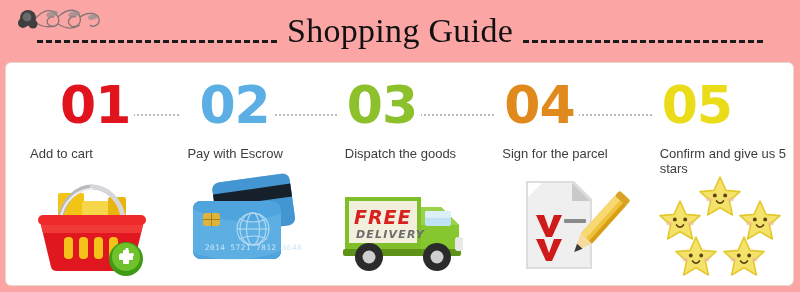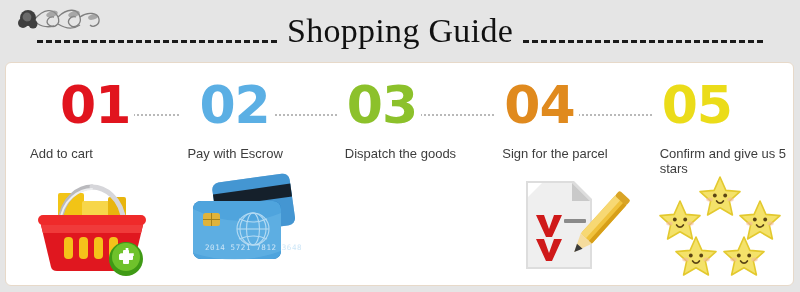--- a/index.html
+++ b/index.html
@@ -1,21 +1,21 @@
 <!DOCTYPE html>
 <html><head>
 <meta charset="utf-8">
 <style>
   html,body{margin:0;padding:0;}
   body{
     width:800px;height:292px;overflow:hidden;
     background:#ffffff;
     font-family:"Liberation Sans", sans-serif;
   }
-  .banner{position:relative;width:800px;height:292px;background:#e5e5e5;}
+  .banner{position:relative;width:800px;height:292px;background:#fca5a5;}
 
   
   .header{position:absolute;left:0;top:0;width:800px;height:60px;}
   .ornament{position:absolute;left:14px;top:4px;width:90px;height:34px;}
   .title-row{
     position:absolute;left:0;top:8px;width:800px;height:46px;
     display:flex;align-items:center;justify-content:center;gap:10px;
   }
   .dash-line{height:0;flex:0 0 auto;}
   .dash-line.left{width:240px;}
@@ -198,20 +198,43 @@
 
             <text x="28" y="79" fill="#cde6f7" font-family="DejaVu Sans Mono, monospace" font-size="7.5" letter-spacing="0.6">2014 5721 7812 3648</text>
           </svg>
         </div>
       </div>
 
       <div class="step">
         <div class="connector" style="left:72px;right:-16px;"></div>
         <div class="num c2" style="color: rgb(140, 193, 43);">03</div>
         <div class="label">Dispatch the goods</div>
+        <div class="icon-wrap">
+          <svg width="140" height="106" viewBox="0 0 140 106">
+
+            <path d="M10 26 L86 26 L86 78 L10 78 Z" fill="#7fc02a"></path>
+            <path d="M14 30 L82 30 L82 72 L14 72 Z" fill="#f2efdc"></path>
+
+            <path d="M86 36 L106 36 L124 54 L124 78 L86 78 Z" fill="#86c62f"></path>
+            <path d="M86 36 L106 36 L124 54 L86 54 Z" fill="#9ad24a"></path>
+            <rect x="90" y="40" width="26" height="15" rx="2" fill="#bfe3f5"></rect>
+            <rect x="90" y="40" width="26" height="7" rx="2" fill="#dcf0fa"></rect>
+
+            <rect x="8" y="78" width="118" height="7" rx="2" fill="#5f9219"></rect>
+            <rect x="120" y="66" width="8" height="14" rx="3" fill="#e8e8e8"></rect>
+
+            <circle cx="34" cy="86" r="14" fill="#2b2b2b"></circle>
+            <circle cx="34" cy="86" r="6.5" fill="#cfcfcf"></circle>
+            <circle cx="102" cy="86" r="14" fill="#2b2b2b"></circle>
+            <circle cx="102" cy="86" r="6.5" fill="#cfcfcf"></circle>
+
+            <text x="19" y="53" fill="#d8221f" font-family="DejaVu Sans, sans-serif" font-size="19" font-weight="bold" font-style="italic" letter-spacing="1">FREE</text>
+            <text x="21" y="67" fill="#6c6c6c" font-family="DejaVu Sans, sans-serif" font-size="11" font-weight="bold" font-style="italic" letter-spacing="1.2">DELIVERY</text>
+          </svg>
+        </div>
       </div>
 
       <div class="step">
         <div class="connector" style="left:72px;right:-16px;"></div>
         <div class="num c3" style="color: rgb(224, 138, 30);">04</div>
         <div class="label">Sign for the parcel</div>
         <div class="icon-wrap">
           <svg width="140" height="106" viewBox="0 0 140 106">
 
             <path d="M34 10 L82 10 L100 28 L100 98 L34 98 Z" fill="#dddddd"></path>

